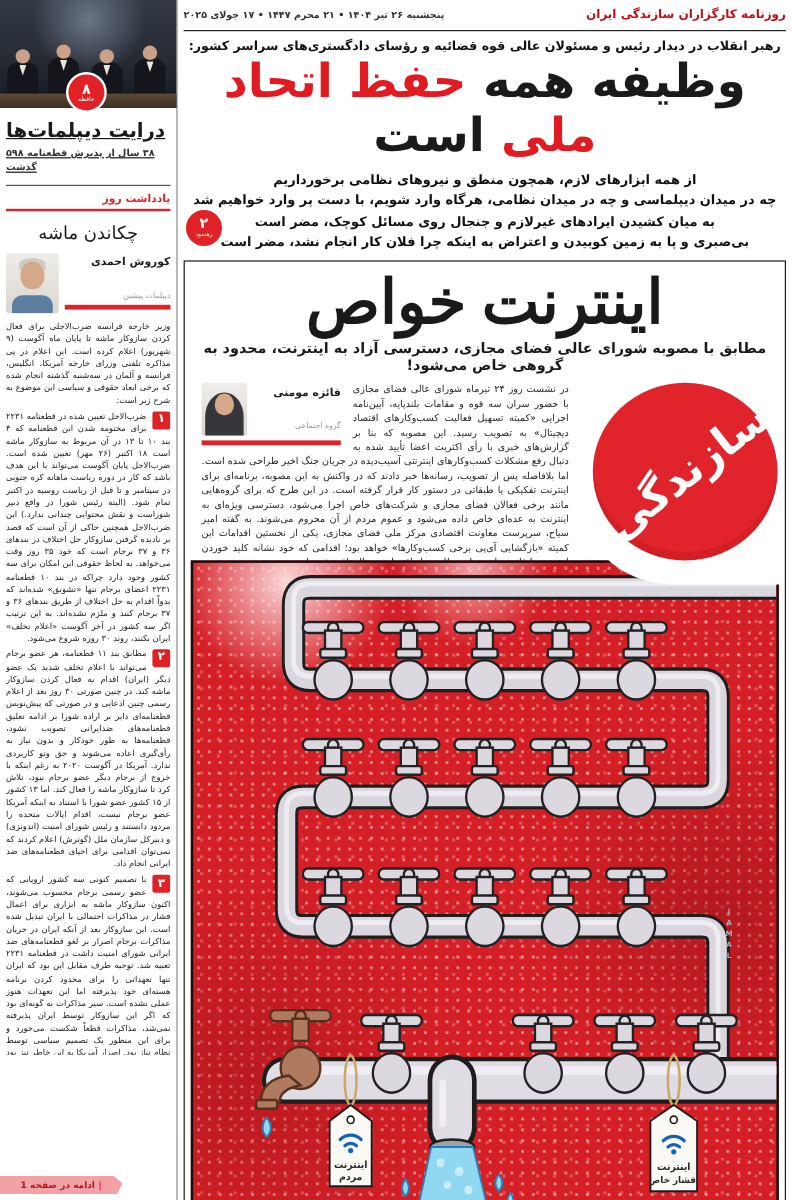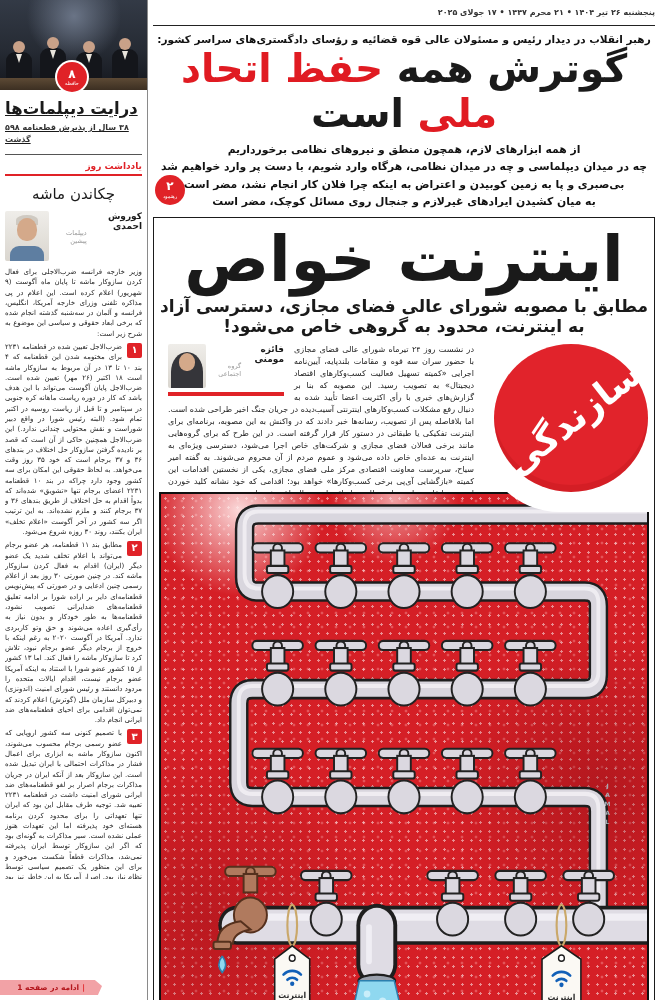--- a/index.html
+++ b/index.html
@@ -34,21 +34,21 @@
   .note h3{margin:9px 0 4px;font-size:15px;font-weight:400;text-align:center;}
   .note .dek{font-size:8px;font-weight:bold;color:#333;text-align:center;line-height:1.5;}
   .author-row{display:flex;direction:ltr;gap:5px;margin:8px 0 6px;align-items:stretch;}
   .pf{position:relative;flex:0 0 44px;height:50px;background:linear-gradient(#efede9,#dad6cf);overflow:hidden;border-radius:2px;}
   .pf .face{position:absolute;left:50%;top:7px;transform:translateX(-50%);width:20px;height:23px;border-radius:50% 50% 46% 46%;background:#d4a98a;}
   .pf .hair{position:absolute;left:50%;top:4px;transform:translateX(-50%);width:22px;height:10px;border-radius:50% 50% 0 0;background:#cfcac2;}
   .pf .torso{position:absolute;bottom:0;left:50%;transform:translateX(-50%);width:34px;height:15px;border-radius:9px 9px 0 0;background:#5e7ea1;}
   .pf-f{flex:0 0 38px;height:44px;}
   .pf-f .hood{position:absolute;left:50%;bottom:-4px;transform:translateX(-50%);width:32px;height:40px;border-radius:50% 50% 0 0;background:#35353a;}
   .pf-f .face{width:16px;height:18px;top:9px;background:#d4a98a;}
-  .a-meta{flex:1;display:flex;flex-direction:row;justify-content:center;direction:rtl;}
+  .a-meta{flex:1;display:flex;flex-direction:column;justify-content:center;direction:rtl;}
   .a-name{font-size:9px;font-weight:bold;text-align:right;}
   .a-role{font-size:6.5px;color:#999;text-align:right;margin-top:18px;}
   .a-bar{height:4px;background:#e02227;margin-top:4px;}
   .note-body{font-size:7px;line-height:1.47;text-align:justify;color:#222;height:612px;overflow:hidden;}
   .note-body p{margin:0 0 3px;}
   .numsq{float:right;width:15px;height:15px;background:#e02227;color:#fff;font-size:10px;font-weight:bold;
          display:flex;align-items:center;justify-content:center;margin:1px 0 1px 5px;border-radius:2px;}
   .ribbon{position:absolute;bottom:5px;left:0;width:102px;height:15px;background:#f2a2a6;
           color:#b3161c;font-size:7.5px;font-weight:bold;display:flex;align-items:center;justify-content:center;
           direction:rtl;clip-path:polygon(0 0,93% 0,100% 40%,96% 100%,0 100%);}
@@ -63,22 +63,22 @@
   .date-info{font-weight:bold;}
   .kicker{text-align:center;font-size:10.5px;font-weight:bold;margin:7px 0 2px;color:#111;}
   .headline{text-align:center;font-size:39px;font-weight:900;letter-spacing:-1.5px;line-height:1.15;margin:0;}
   .headline .red{color:#e01b22;}
   .deck-wrap{position:relative;margin:4px 0 6px;}
   .deck{text-align:center;font-size:10.8px;font-weight:bold;line-height:1.62;color:#111;}
   .badge-2{position:absolute;left:2px;bottom:6px;}
 
   
   .feature{position:relative;border:1.5px solid #1b1b1b;height:824px;overflow:hidden;padding:2px 4px;}
-  .f-title{text-align:center;font-size:63px;font-weight:900;letter-spacing:-2px;margin:6px 0 2px;line-height:1.08;}
-  .f-subtitle{text-align:center;font-size:17px;font-weight:bold;margin:0 0 6px;}
+  .f-title{text-align:center;font-size:51px;font-weight:900;letter-spacing:-2px;margin:6px 0 2px;line-height:1.08;font-family:Liberation Serif, serif;}
+  .f-subtitle{text-align:center;font-size:12px;font-weight:bold;margin:0 0 6px;}
   .f-body{display:flex;direction:ltr;height:150px;}
   .f-text{flex:1;direction:rtl;padding:2px 6px 0 10px;}
   .byline{float:left;width:116px;margin:0 10px 4px 0;direction:ltr;}
   .byline-row{display:flex;gap:6px;}
   .byline .a-meta{direction:rtl;}
   .f-text p{margin:0;font-size:8px;line-height:1.5;text-align:justify;color:#222;}
   .f-cont{font-size:7px;font-weight:bold;color:#8c1016;margin-top:2px;}
   .f-logo{position:relative;z-index:2;flex:0 0 170px;background:#fff;border-radius:0 0 0 80px;
           padding:2px 2px 14px 14px;height:170px;}
   .logo-circle{width:154px;height:148px;border-radius:50%;background:#e1232b;display:flex;align-items:center;justify-content:center;
@@ -170,32 +170,33 @@
 
     <div class="ribbon">
       <span class="tick">|</span>
       <span>ادامه در صفحه 1</span>
     </div>
   </aside>
 
   <main class="main-col">
 
     <div class="m-header">
+      <span class="paper-name">روزنامه کارگزاران سازندگی ایران</span>
       <span class="date-info">پنجشنبه ۲۶ تیر ۱۴۰۴ • ۲۱ محرم ۱۴۴۷ • ۱۷ جولای ۲۰۲۵</span>
     </div>
 
     <div class="kicker">رهبر انقلاب در دیدار رئیس و مسئولان عالی قوه قضائیه و رؤسای دادگستری‌های سراسر کشور:</div>
 
-    <h1 class="headline"><span>گوترش همه </span><span class="red">حفظ اتحاد ملی</span><span> است</span></h1>
+    <h1 class="headline"><span>وظیفه همه </span><span class="red">حفظ اتحاد ملی</span><span> است</span></h1>
 
     <div class="deck-wrap">
       <div class="deck">از همه ابزارهای لازم، همچون منطق و نیروهای نظامی برخورداریم</div>
       <div class="deck">چه در میدان دیپلماسی و چه در میدان نظامی، هرگاه وارد شویم، با دست پر وارد خواهیم شد</div>
+      <div class="deck">به میان کشیدن ایرادهای غیرلازم و جنجال روی مسائل کوچک، مضر است</div>
       <div class="deck">بی‌صبری و پا به زمین کوبیدن و اعتراض به اینکه چرا فلان کار انجام نشد، مضر است</div>
-      <div class="deck">به میان کشیدن ایرادهای غیرلازم و جنجال روی مسائل کوچک، مضر است</div>
       <div class="badge badge-2">
         <span class="num">۲</span>
         <span class="lbl">رهنمود</span>
       </div>
     </div>
 
     <section class="feature">
       <h1 class="f-title">اینترنت خواص</h1>
       <div class="f-subtitle">مطابق با مصوبه شورای عالی فضای مجازی، دسترسی آزاد به اینترنت، محدود به گروهی خاص می‌شود!</div>
 

